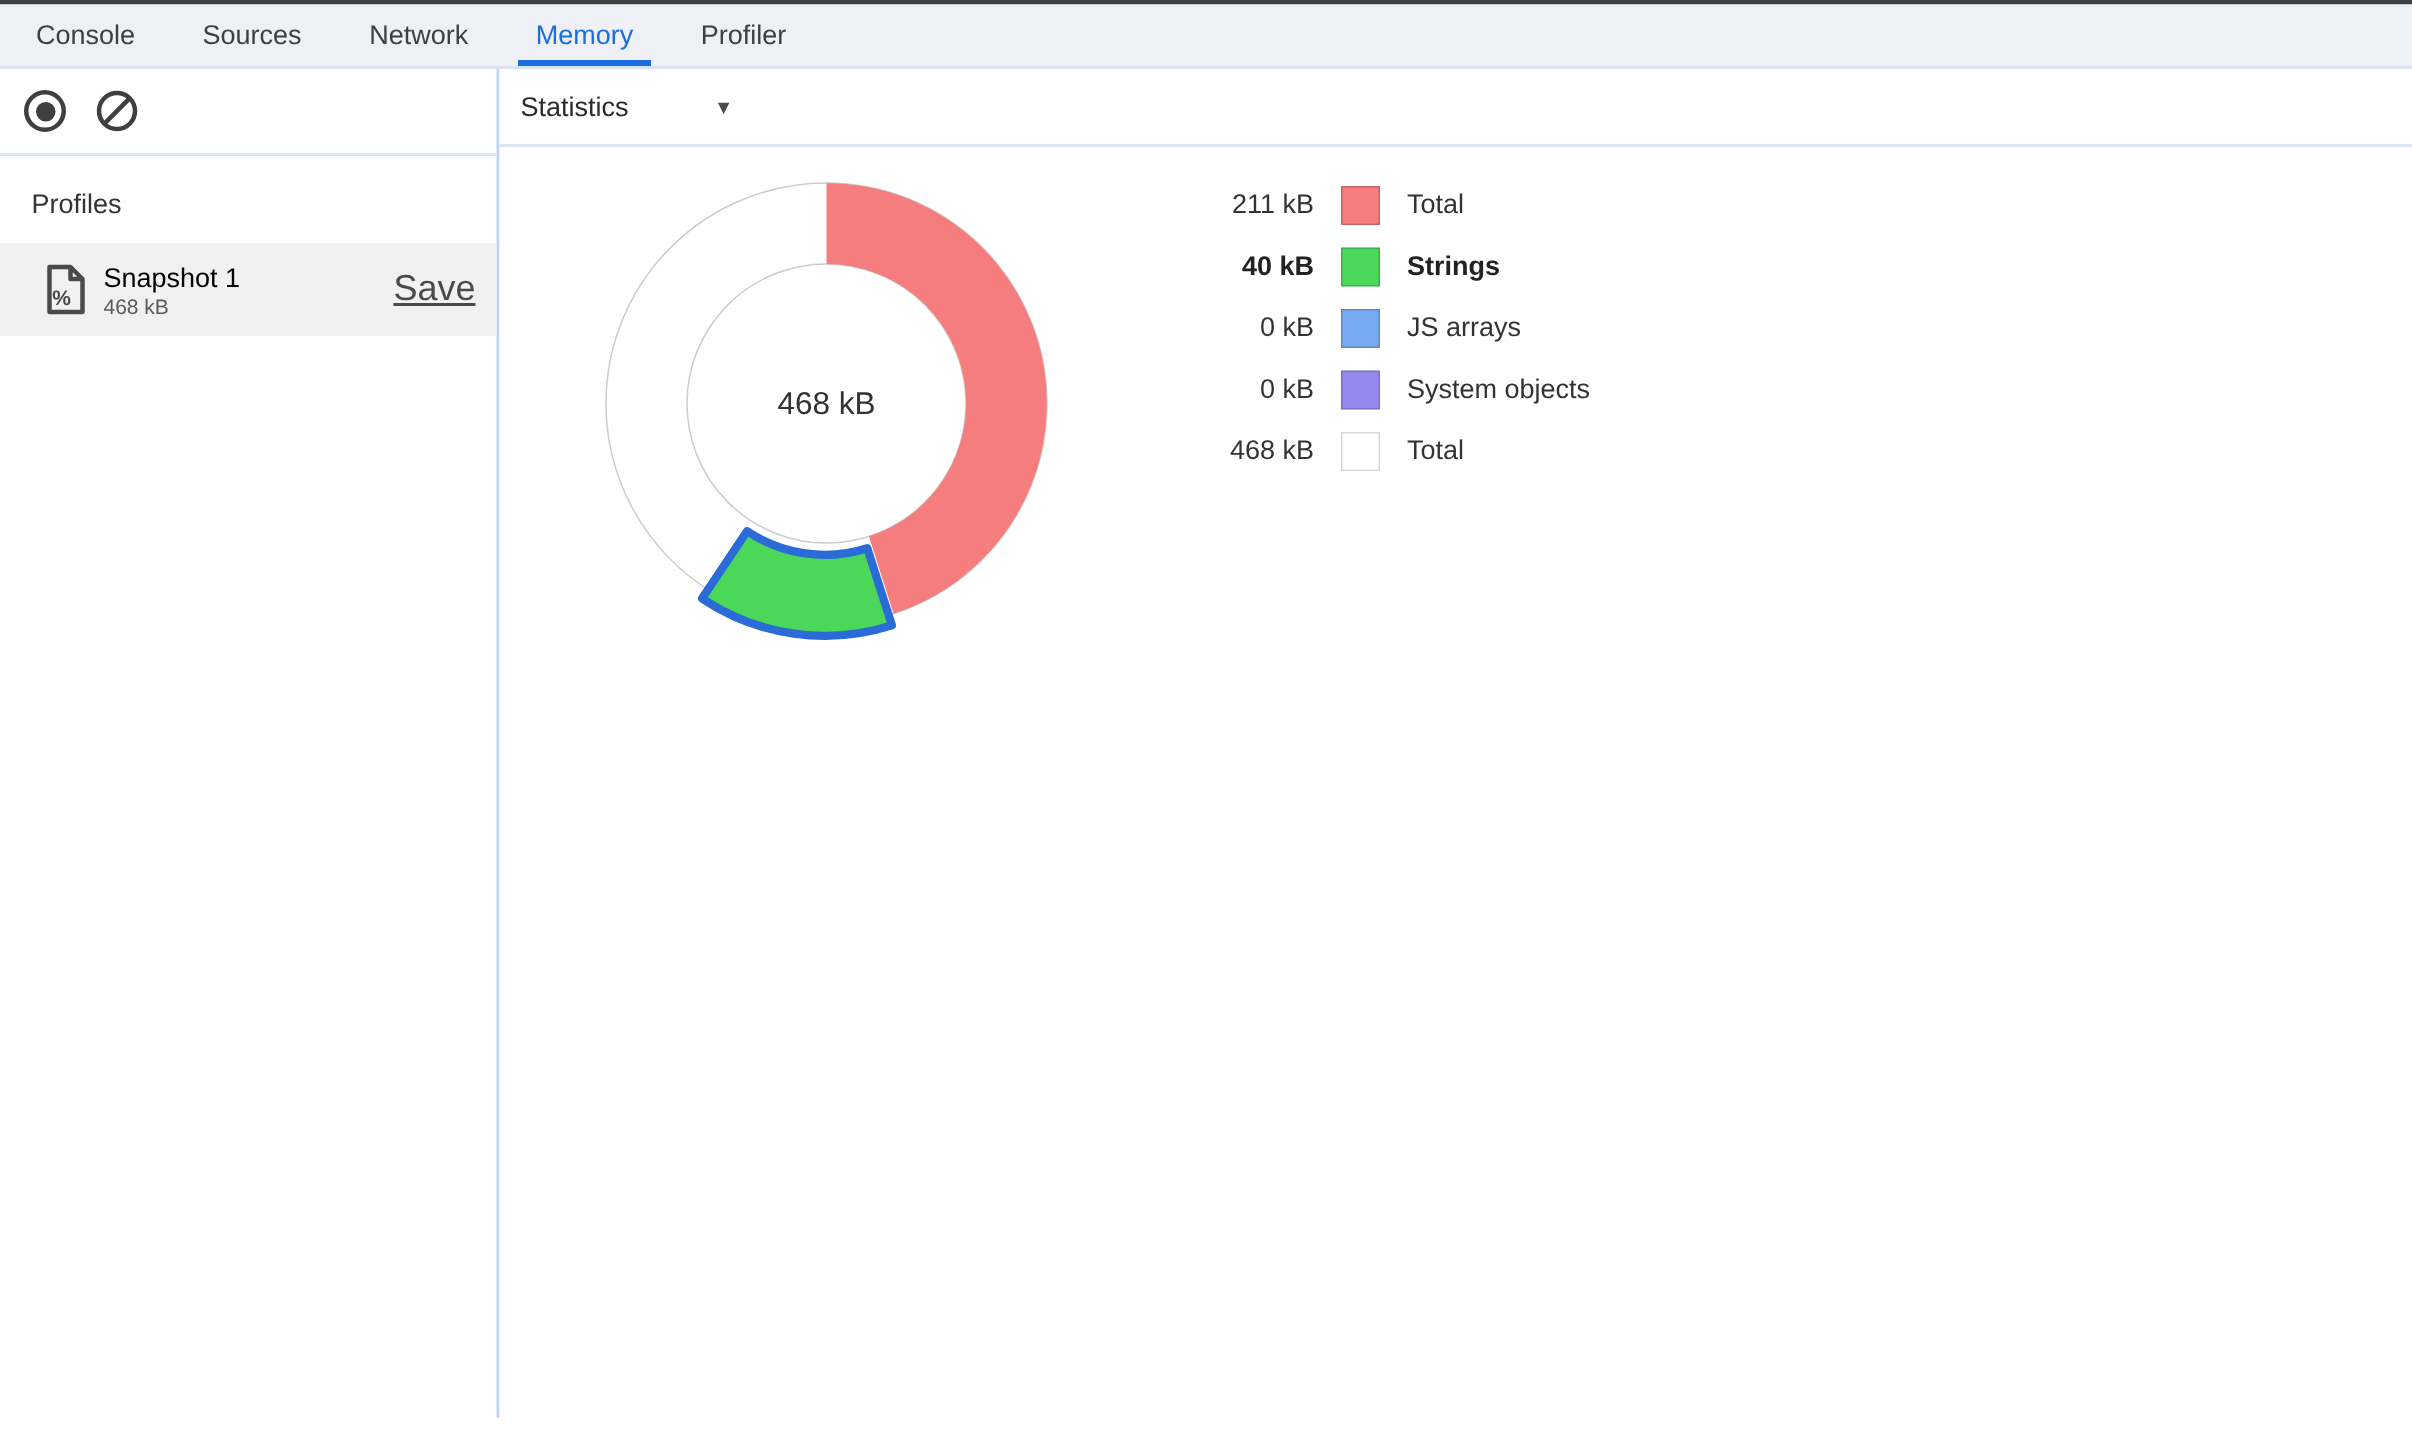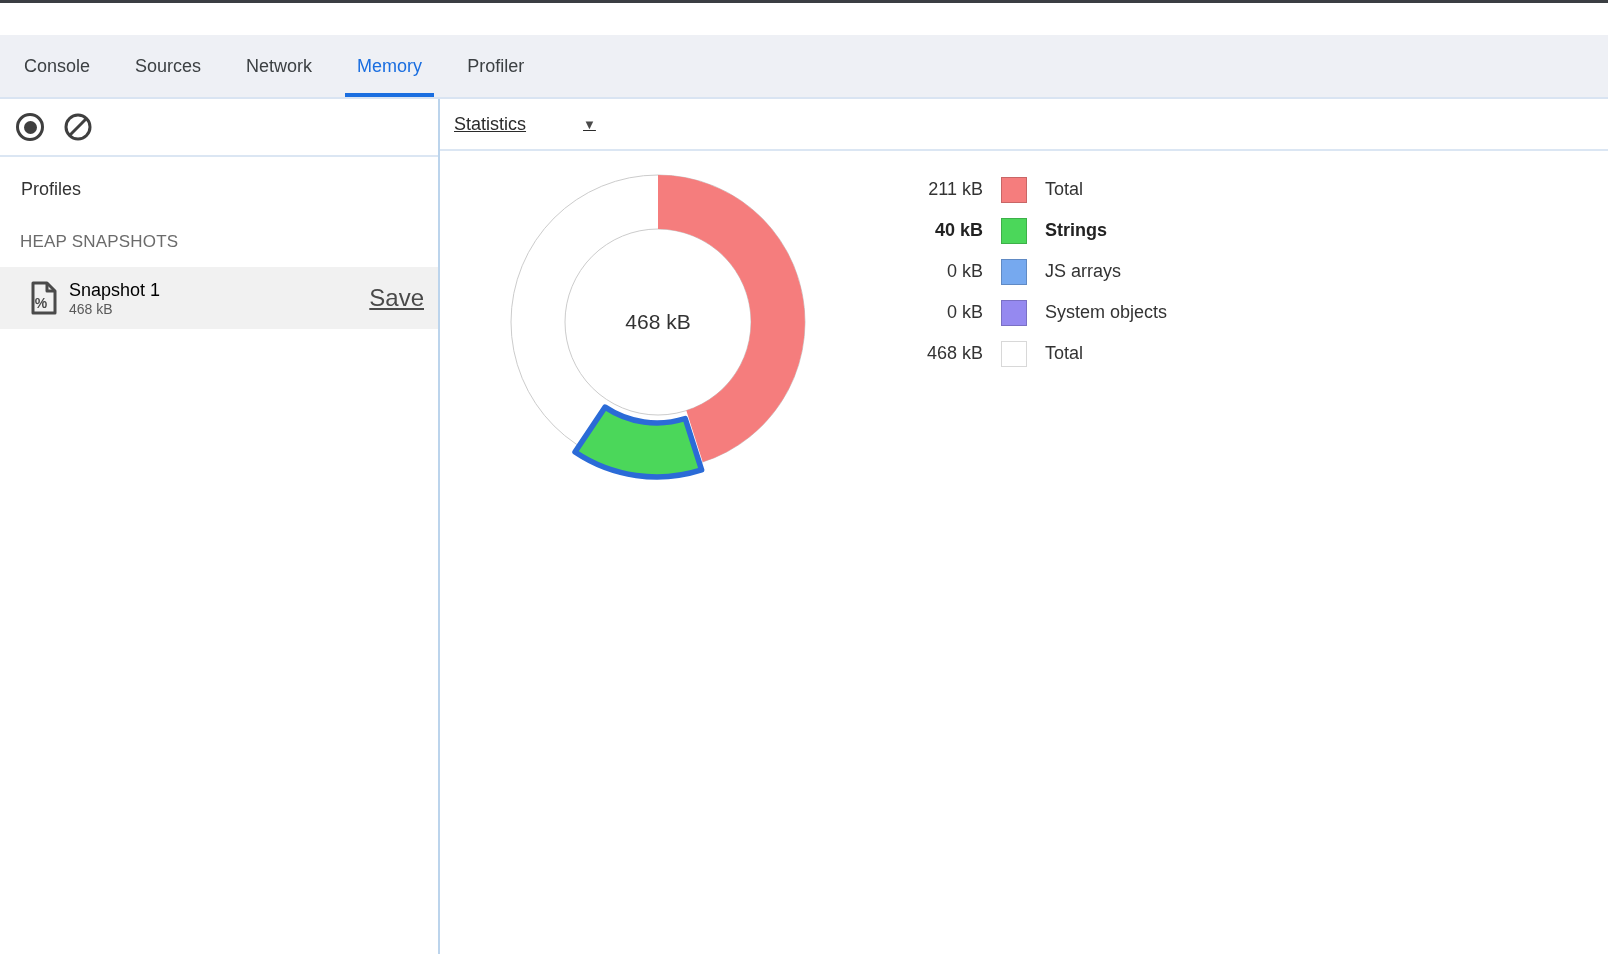--- a/index.html
+++ b/index.html
@@ -2,43 +2,43 @@
 <html><head>
 <meta charset="utf-8">
 <style>
   * { margin:0; padding:0; box-sizing:border-box; }
   html,body { width:1608px; height:954px; background:#fff; overflow:hidden;
               font-family:"Liberation Sans", sans-serif; color:#333; }
 
   .top-strip { height:3px; background:#3b3e43; }
 
   
-  .tabbar { height:64px; background:#eef0f5; display:flex; align-items:stretch;
-            padding-left:12px; border-bottom:2px solid #d9e4f2;margin-top:32px; }
+  .tabbar { height:43px; background:#eef0f5; display:flex; align-items:stretch;
+            padding-left:12px; border-bottom:2px solid #d9e4f2; }
   .tab { display:flex; align-items:center; padding:0 12px; margin-right:21px;
          font-size:18px; color:#3c4043; cursor:default; }
   .tab.active { color:#1a6ee0; box-shadow:inset 0 -4px 0 #1a6ee0; }
 
   
   .content { display:flex; height:899px; }
-  .sidebar { width:440px; border-right:2px solid #bcd4ec; background:#fff; flex:none; }
+  .sidebar { width:333px; border-right:2px solid #bcd4ec; background:#fff; flex:none; }
   .main { flex:1; background:#fff; position:relative; }
 
   
   .side-toolbar { height:58px; border-bottom:2px solid #dbe6f3; display:flex;
                   align-items:center; padding-left:16px; }
   .rec-btn { width:28px; height:28px; border:3px solid #3f3f3f; border-radius:50%;
              display:flex; align-items:center; justify-content:center; margin-right:19px; }
   .rec-dot { width:13px; height:13px; background:#3f3f3f; border-radius:50%; }
   .clear-btn { width:30px; height:30px; display:flex; align-items:center; justify-content:center; }
 
   
   .main-toolbar { height:52px; border-bottom:2px solid #dbe6f3; display:flex;
                   align-items:center; padding-left:14px; }
-  .stats-select { display:flex; align-items:center; font-size:18px; color:#2b2b2b; cursor:default;text-decoration:underline; }
+  .stats-select { display:flex; align-items:center; font-size:18px; color:#2b2b2b; cursor:default; }
   .stats-caret { margin-left:57px; font-size:13px; color:#4a4a4a; }
 
   
   .profiles-title { font-size:18px; color:#333; margin:22px 0 0 21px; }
   .section-title { font-size:17px; color:#6b6b6b; margin:32px 0 0 20px; letter-spacing:.2px; }
   .snap-row { margin-top:15px; height:62px; background:#f1f1f1; display:flex;
               align-items:center; padding:0 14px 0 30px; }
   .snap-icon { flex:none; margin-right:11px; display:flex; }
   .snap-text { flex:1; min-width:0; }
   .snap-name { font-size:18px; color:#000000; line-height:22px; }
@@ -80,21 +80,20 @@
       </div>
       <div class="clear-btn">
         <svg width="30" height="30" viewBox="0 0 30 30">
           <circle cx="15" cy="15" r="12" fill="none" stroke="#3f3f3f" stroke-width="3"></circle>
           <line x1="6.8" y1="23.2" x2="23.2" y2="6.8" stroke="#3f3f3f" stroke-width="3"></line>
         </svg>
       </div>
     </div>
 
     <div class="profiles-title">Profiles</div>
-    <div class="section-title">HEAP SNAPSHOTS</div>
 
     <div class="snap-row">
       <span class="snap-icon">
         <svg width="28" height="34" viewBox="0 0 28 34">
           <path d="M3 2 h14 l8 8 v22 h-22 z" fill="none" stroke="#4a4a4a" stroke-width="3" stroke-linejoin="round"></path>
           <path d="M17 2 v8 h8" fill="none" stroke="#4a4a4a" stroke-width="3" stroke-linejoin="round"></path>
           <text x="11" y="27" text-anchor="middle" font-size="14" font-weight="bold" fill="#4a4a4a">%</text>
         </svg>
       </span>
       <span class="snap-text">

